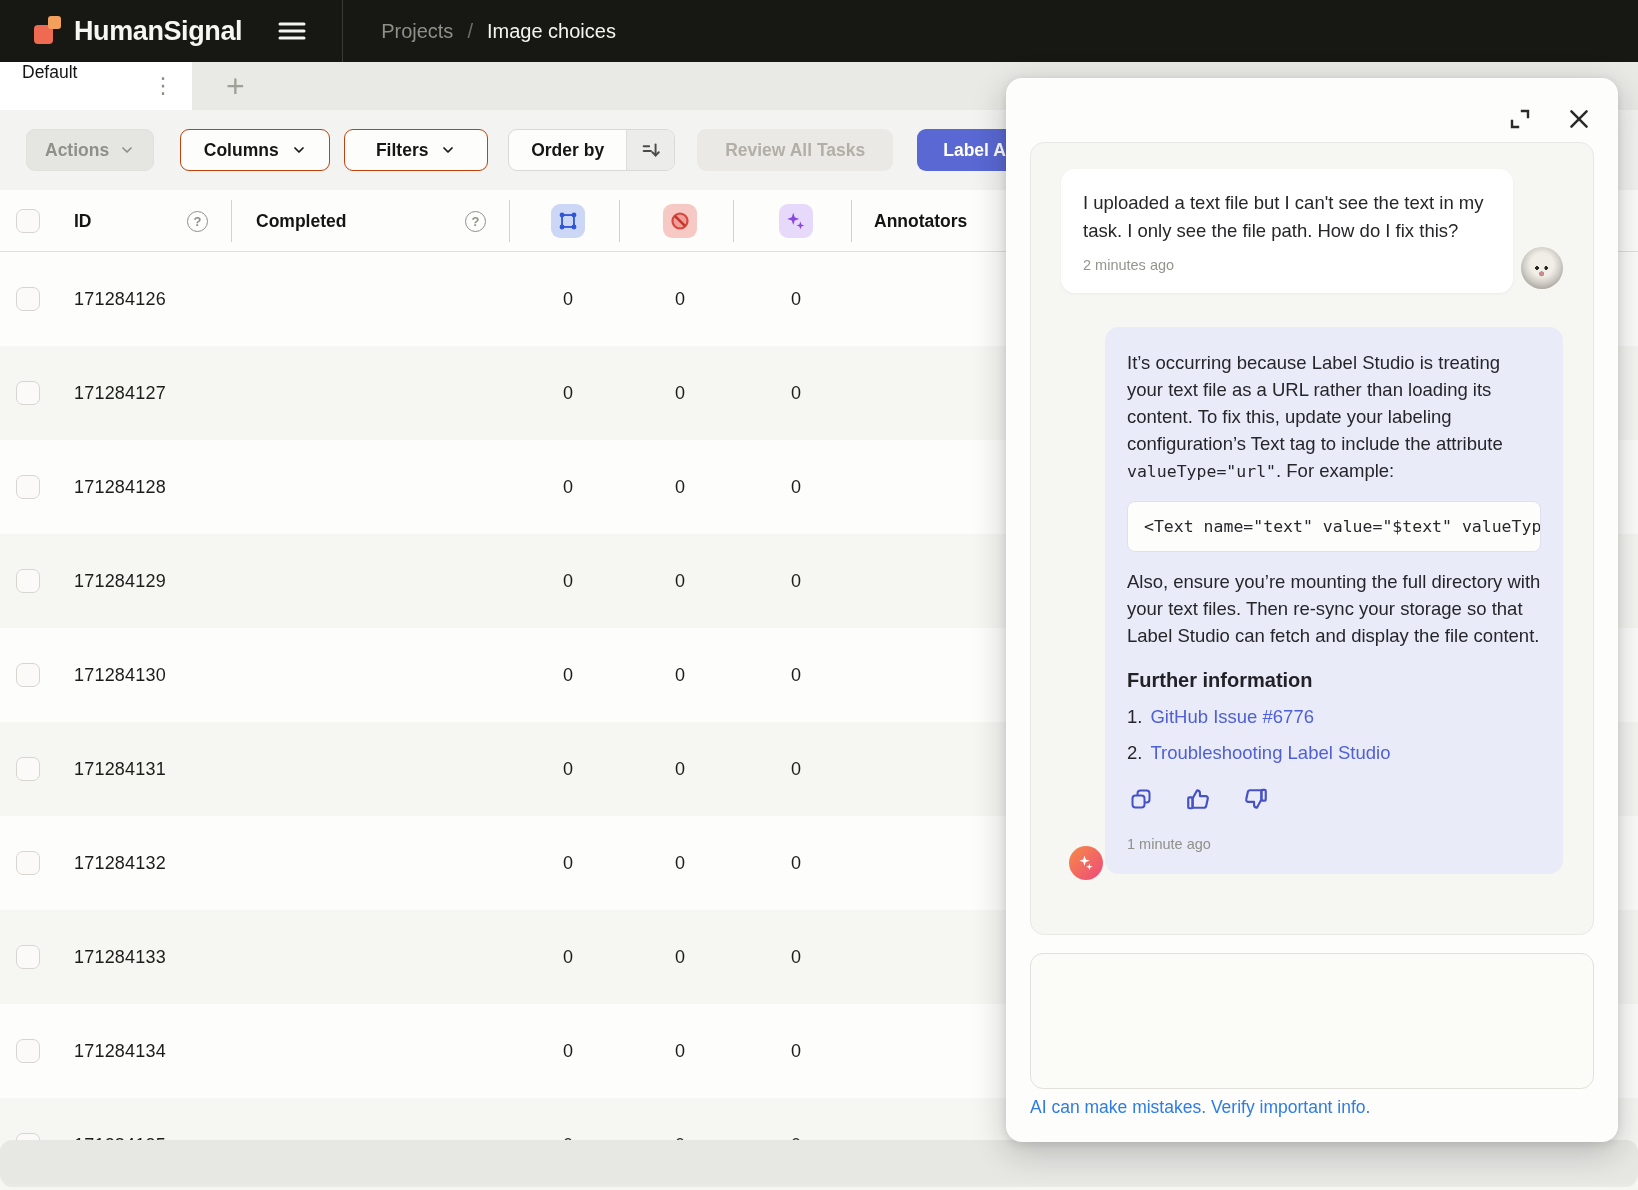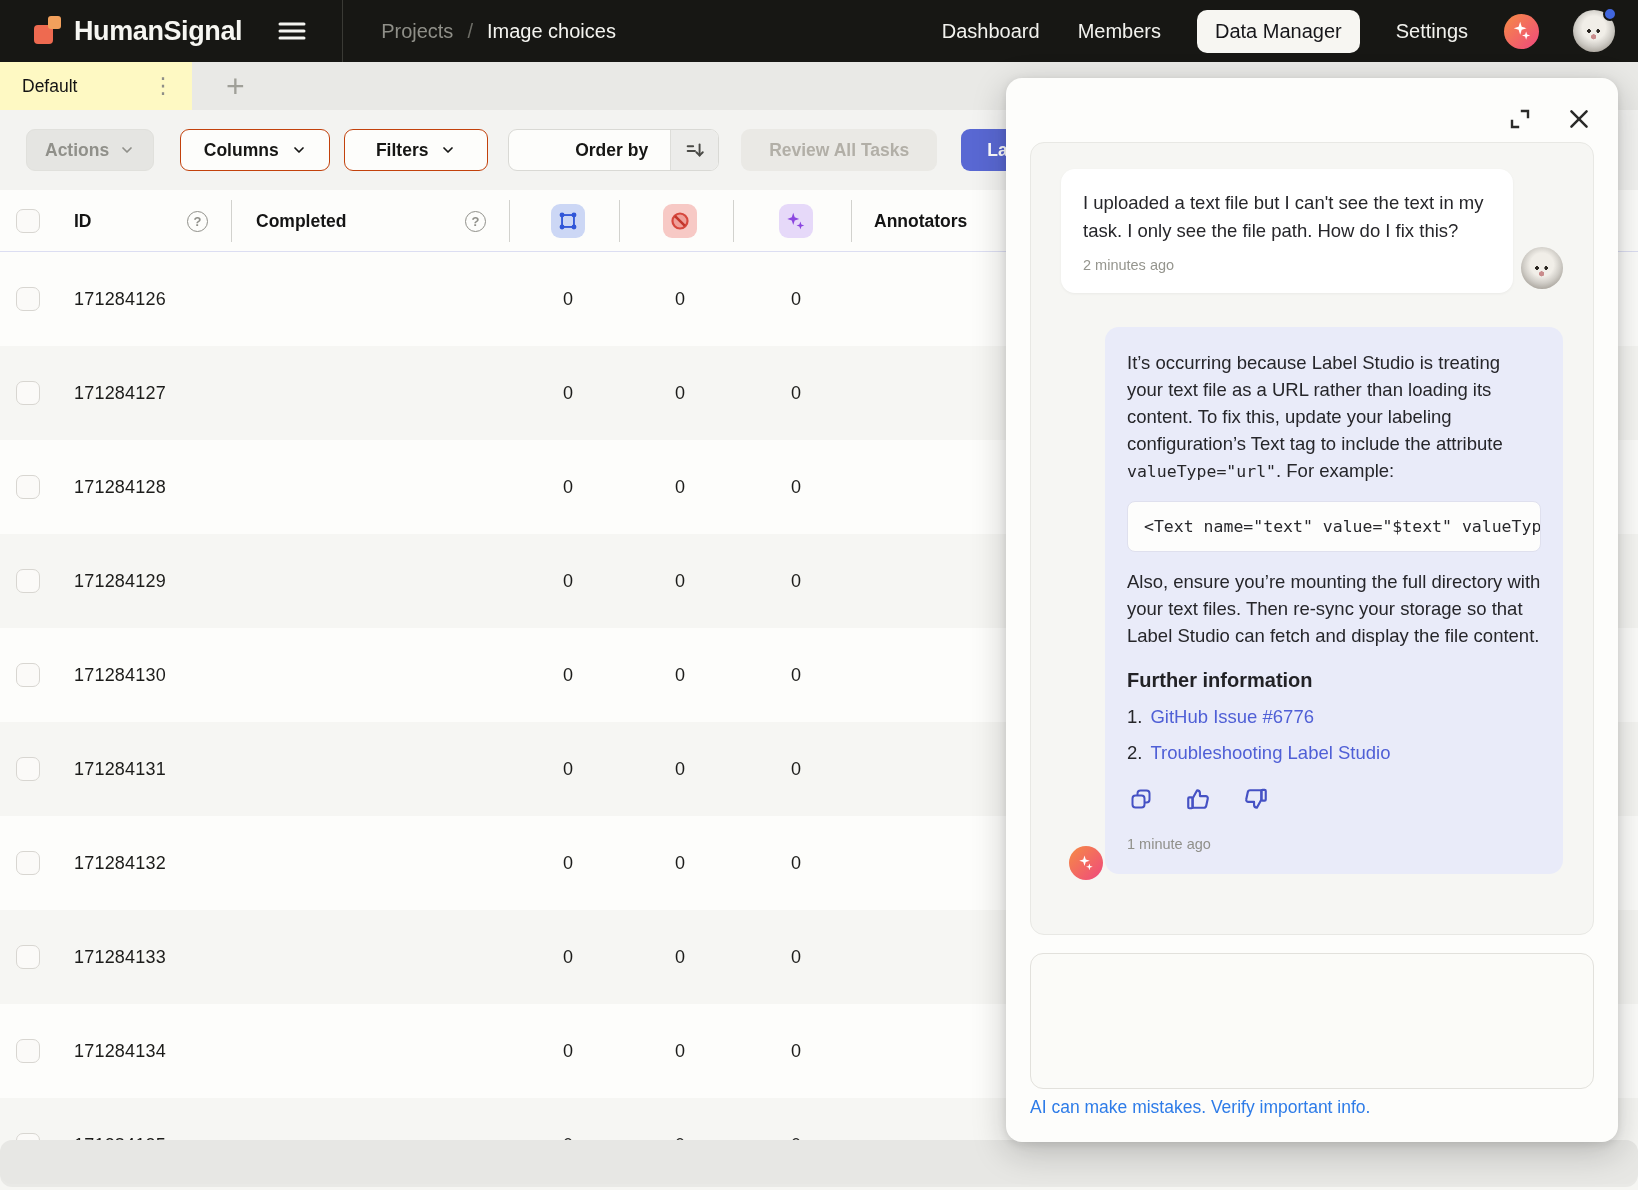--- a/index.html
+++ b/index.html
@@ -29,33 +29,33 @@
     background:
       radial-gradient(circle at 38% 50%, #2a2520 0 5%, rgba(0,0,0,0) 6%),
       radial-gradient(circle at 60% 50%, #2a2520 0 5%, rgba(0,0,0,0) 6%),
       radial-gradient(circle at 49% 64%, #c98b8b 0 7%, rgba(0,0,0,0) 8%),
       radial-gradient(circle at 50% 42%, #f1eee8 0 36%, #cfccc6 58%, #80796f 100%);
   }
   .status-dot { position:absolute; right:-2px; top:-3px; width:14px; height:14px; border-radius:50%; background:#4166dd; border:2px solid #171714; }
 
   
   .tabbar { position:absolute; left:0; top:62px; width:1638px; height:48px; background:#e9e9e6; display:flex; align-items:stretch; z-index:5; }
-  .tab { width:192px; background:#fef9c3; display:flex; align-items:center; padding:0 10px 0 22px; }
+  .tab { width:192px; background:#ffffff; display:flex; padding:0 10px 0 22px; }
   .tab-label { font-size:17.5px; color:#141414; }
   .kebab-btn { margin-left:auto; border:none; background:none; color:#8f8f88; font-size:22px; cursor:pointer; line-height:1; padding:4px 8px; }
   .add-tab-btn { border:none; background:none; color:#a0a099; font-size:32px; font-weight:300; cursor:pointer; margin-left:26px; padding:0 8px; line-height:1; }
 
   
   .toolbar { position:absolute; left:0; top:110px; width:1638px; height:80px; background:#f3f3f1; display:flex; align-items:center; z-index:5; }
   .btn { height:42px; border-radius:9px; font-family:inherit; font-size:17.5px; font-weight:600; display:flex; align-items:center; cursor:pointer; }
   .btn-disabled { background:#e5e5e2; border:1px solid #e0e0dc; color:#90908a; padding:0 18px; gap:10px; margin-left:26px; }
   .btn-outline { background:#fdfdfb; border:1px solid #c2410c; color:#161614; padding:0 20px; gap:12px; }
   .btn-columns { margin-left:26px; width:150px; justify-content:center; }
   .btn-filters { margin-left:14px; width:144px; justify-content:center; }
-  .split-btn { margin-left:20px; height:42px; border:1px solid #d9d9d5; border-radius:9px; display:flex; overflow:hidden; background:#fdfdfb; cursor:pointer;padding-left:44px; }
+  .split-btn { margin-left:20px; height:42px; border:1px solid #d9d9d5; border-radius:9px; display:flex; overflow:hidden; background:#fdfdfb; cursor:pointer; }
   .split-main { padding:0 22px; display:flex; align-items:center; font-size:17.5px; font-weight:600; color:#161614; }
   .split-icon { width:48px; display:flex; align-items:center; justify-content:center; background:#ececea; border-left:1px solid #ddddd9; }
   .btn-review { margin-left:22px; background:#eae9e5; border:none; color:#b2afa7; padding:0 28px; font-weight:600; }
   .btn-primary { margin-left:24px; background:#5968d3; border:none; color:#ffffff; padding:0 26px; font-weight:600; width:172px; white-space:nowrap; overflow:hidden; }
 
   
   .dm-table { position:absolute; left:0; top:190px; width:1638px; bottom:0; background:#fdfdfb; z-index:1; }
   .grid-cols { display:grid; grid-template-columns:56px 170px 272px 104px 108px 112px auto;gap:6px; }
   .thead { height:62px; background:#fdfdfb; border-bottom:1.5px solid #dcdef2; align-items:center; }
   .hcell { position:relative; display:flex; align-items:center; height:62px; font-size:17.5px; font-weight:700; color:#141414; }
@@ -132,36 +132,20 @@
           </g>
         </svg>
     </button>
     <div class="hdr-divider"></div>
     <nav class="breadcrumb">
       <span class="bc-parent">Projects</span>
       <span class="bc-sep">/</span>
       <span class="bc-current">Image choices</span>
     </nav>
   </div>
-  <div class="hdr-right">
-    <button class="nav-item">Dashboard</button>
-    <button class="nav-item">Members</button>
-    <button class="nav-item active">Data Manager</button>
-    <button class="nav-item">Settings</button>
-    <button class="ai-orb">
-      <svg width="22" height="22" viewBox="0 0 24 24">
-          <path fill="#ffffff" d="M10 2 L11.7 7.3 L17 9 L11.7 10.7 L10 16 L8.3 10.7 L3 9 L8.3 7.3 Z"></path>
-          <path fill="#ffffff" d="M16.5 12.5 L17.6 15.9 L21 17 L17.6 18.1 L16.5 21.5 L15.4 18.1 L12 17 L15.4 15.9 Z"></path>
-        </svg>
-    </button>
-    <div class="avatar-wrap">
-      <div class="avatar"></div>
-      <div class="status-dot"></div>
-    </div>
-  </div>
 </header>
 
 <div class="tabbar">
   <div class="tab">
     <span class="tab-label">Default</span>
     <button class="kebab-btn">⋮</button>
   </div>
   <button class="add-tab-btn">+</button>
 </div>
 

